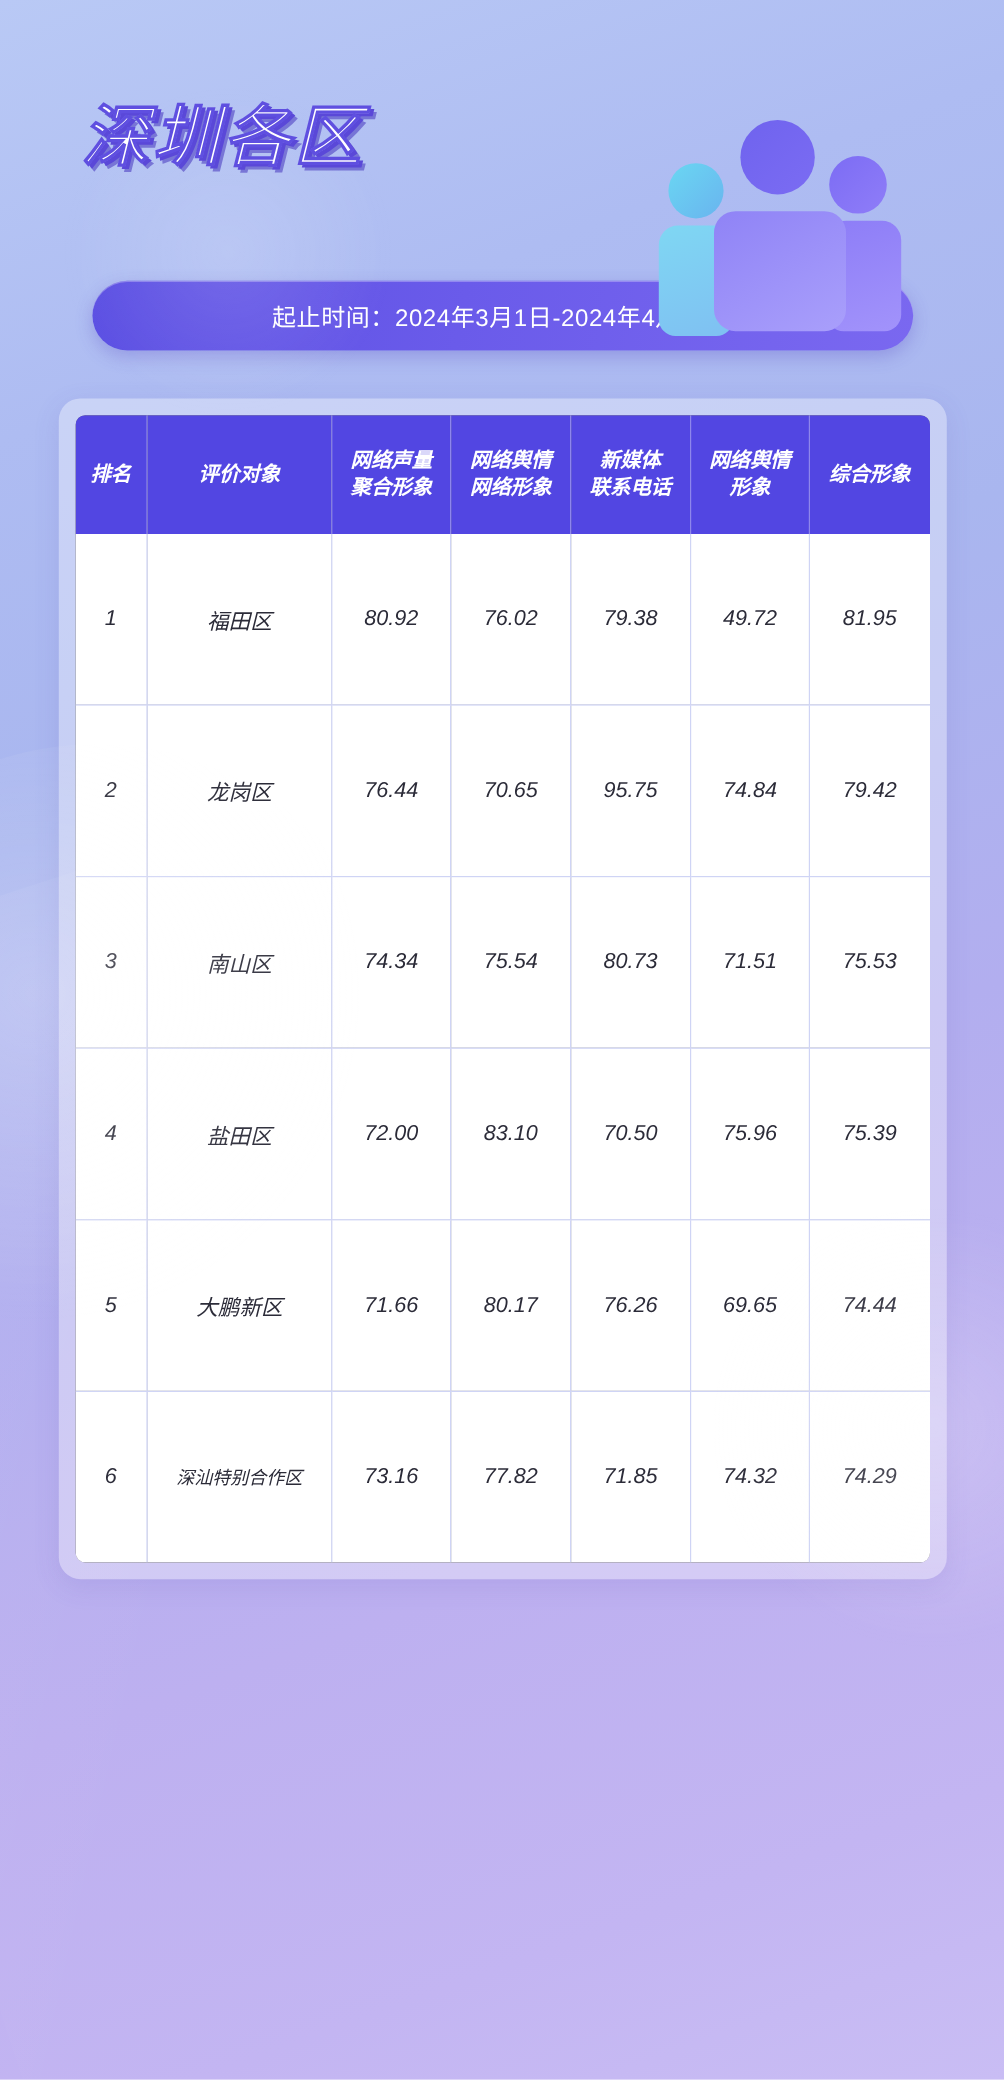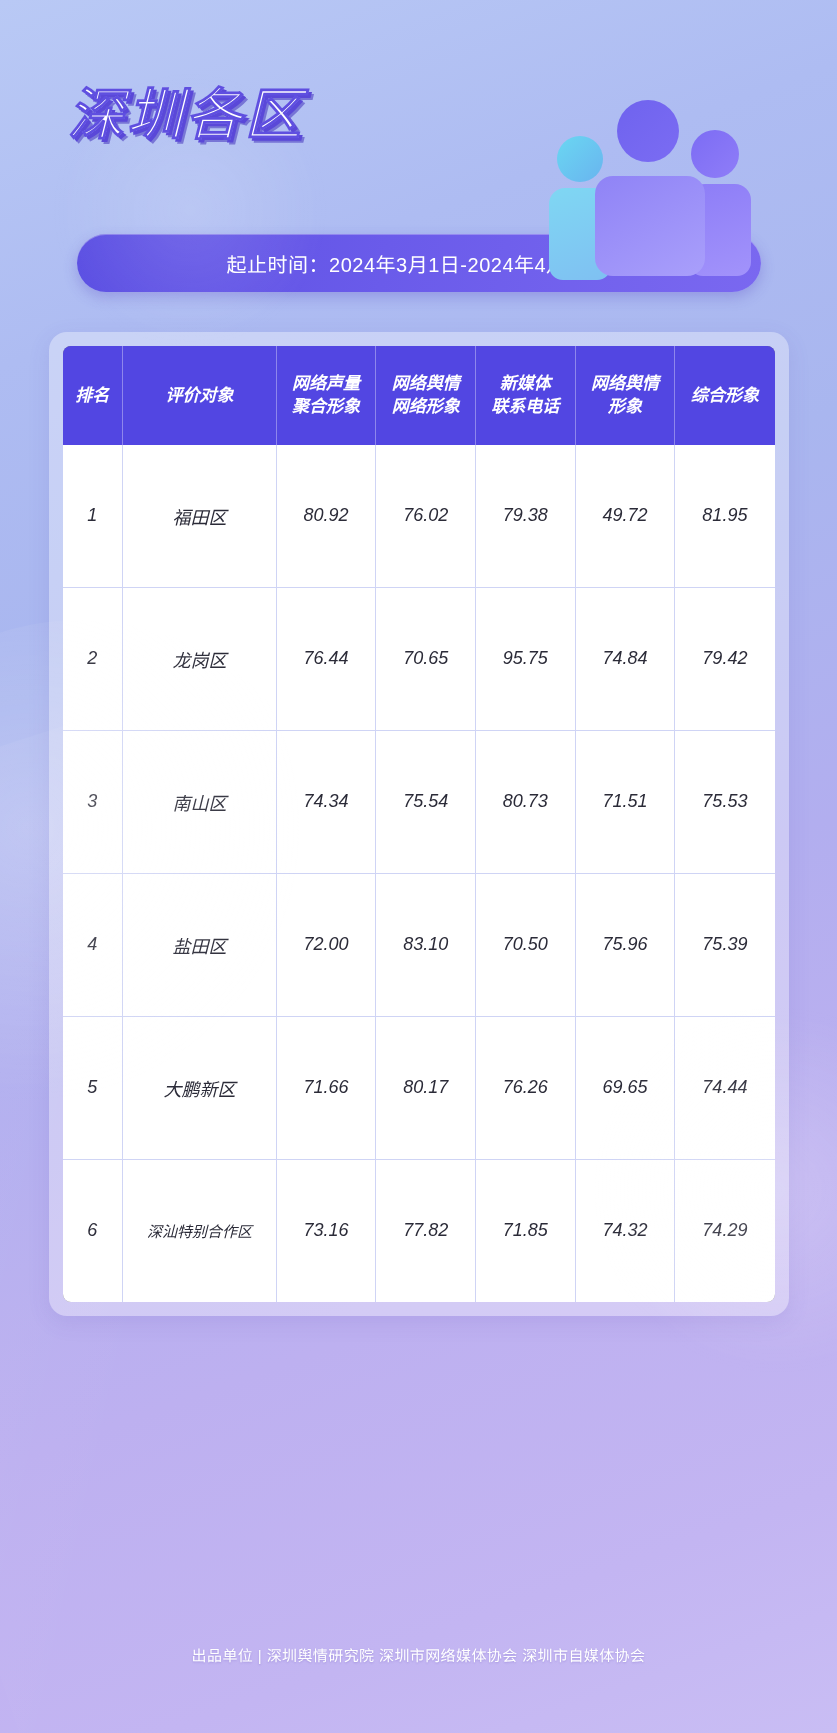--- a/index.html
+++ b/index.html
@@ -315,14 +315,13 @@
         <td>77.82</td>
         <td>71.85</td>
         <td>74.32</td>
         <td>74.29</td>
       </tr>
     </tbody>
   </table>
 </div>
 
 <div class="footer">
-  <div>出品单位 | 深圳舆情研究院 深圳市网络媒体协会 深圳市自媒体协会</div>
 </div>
 
 </body></html>

